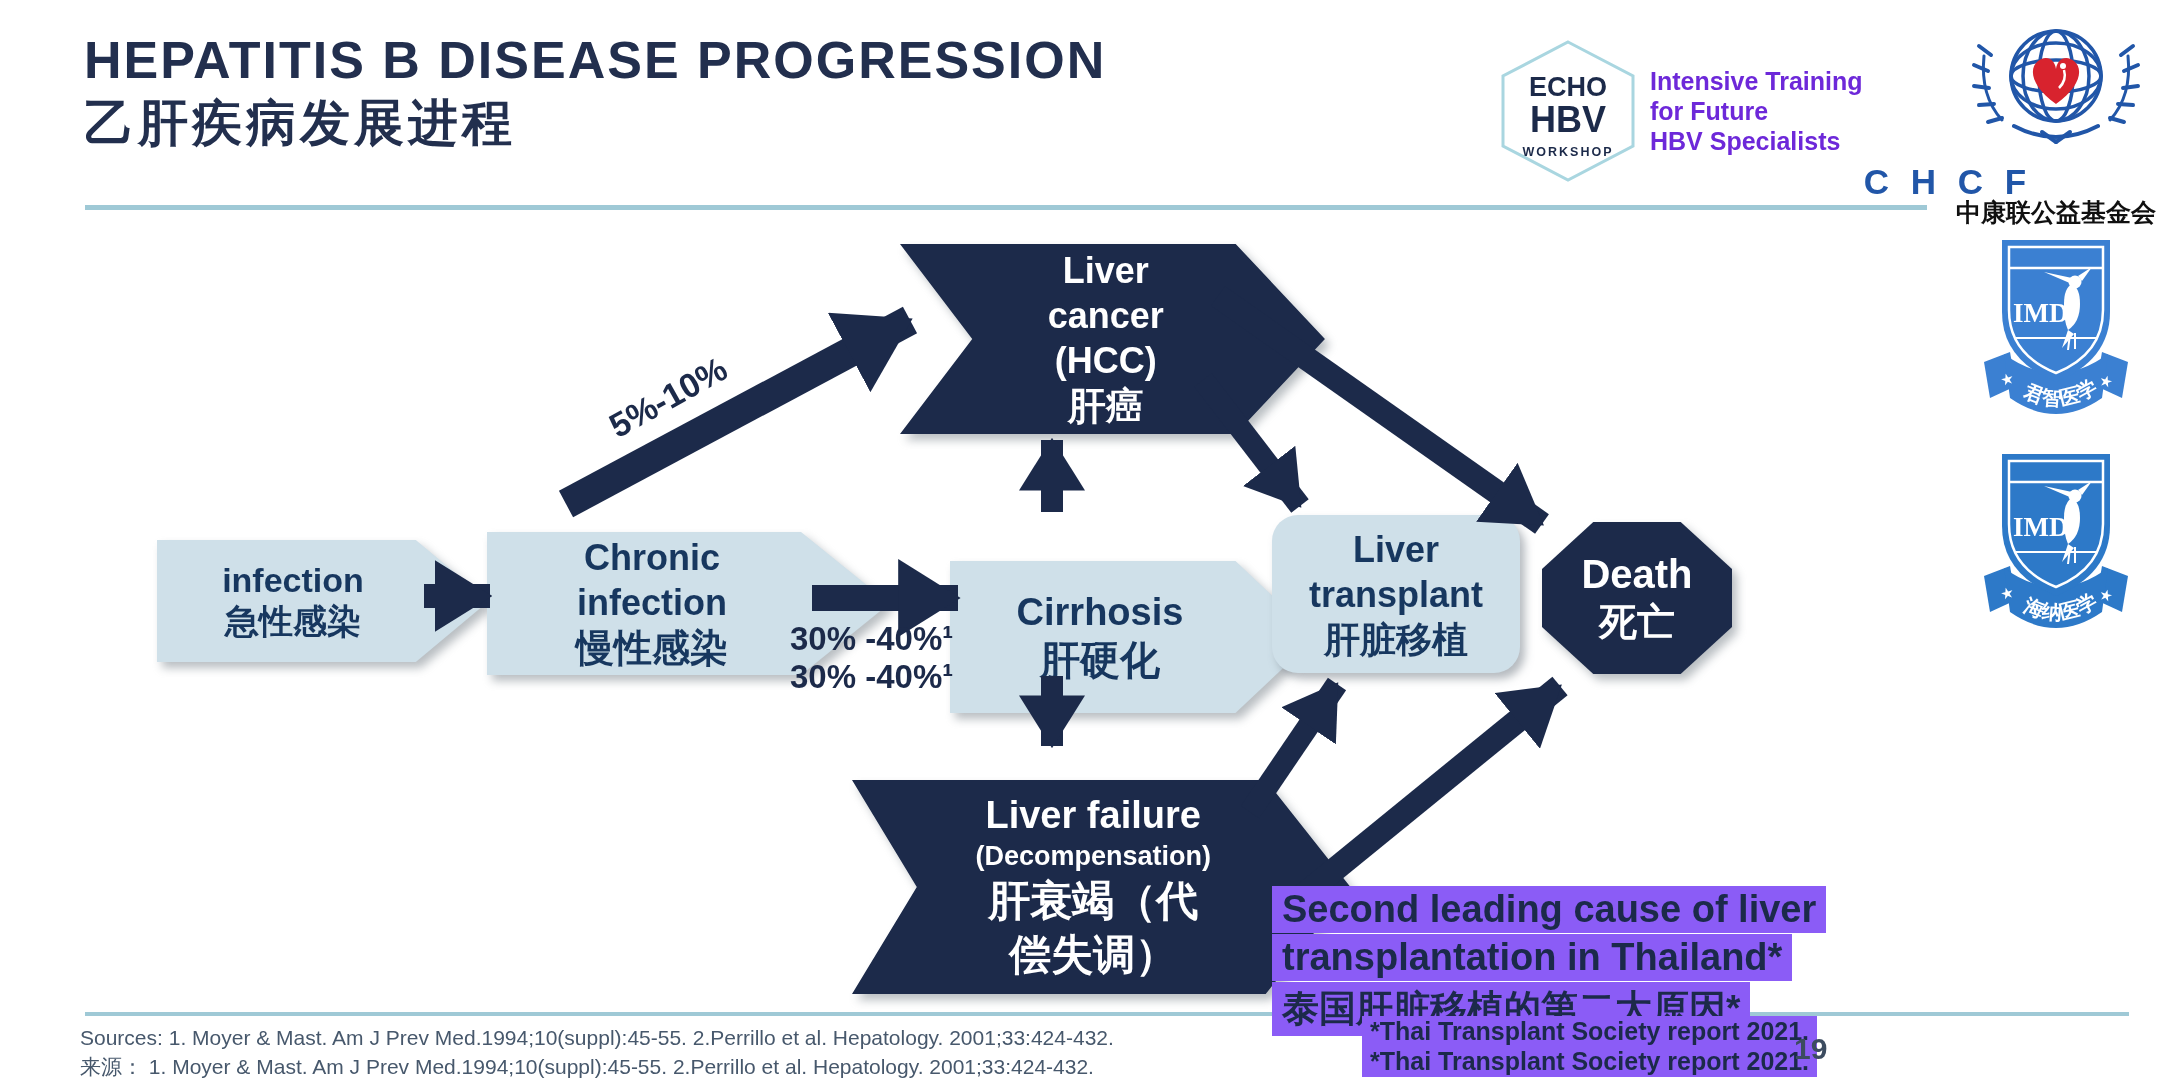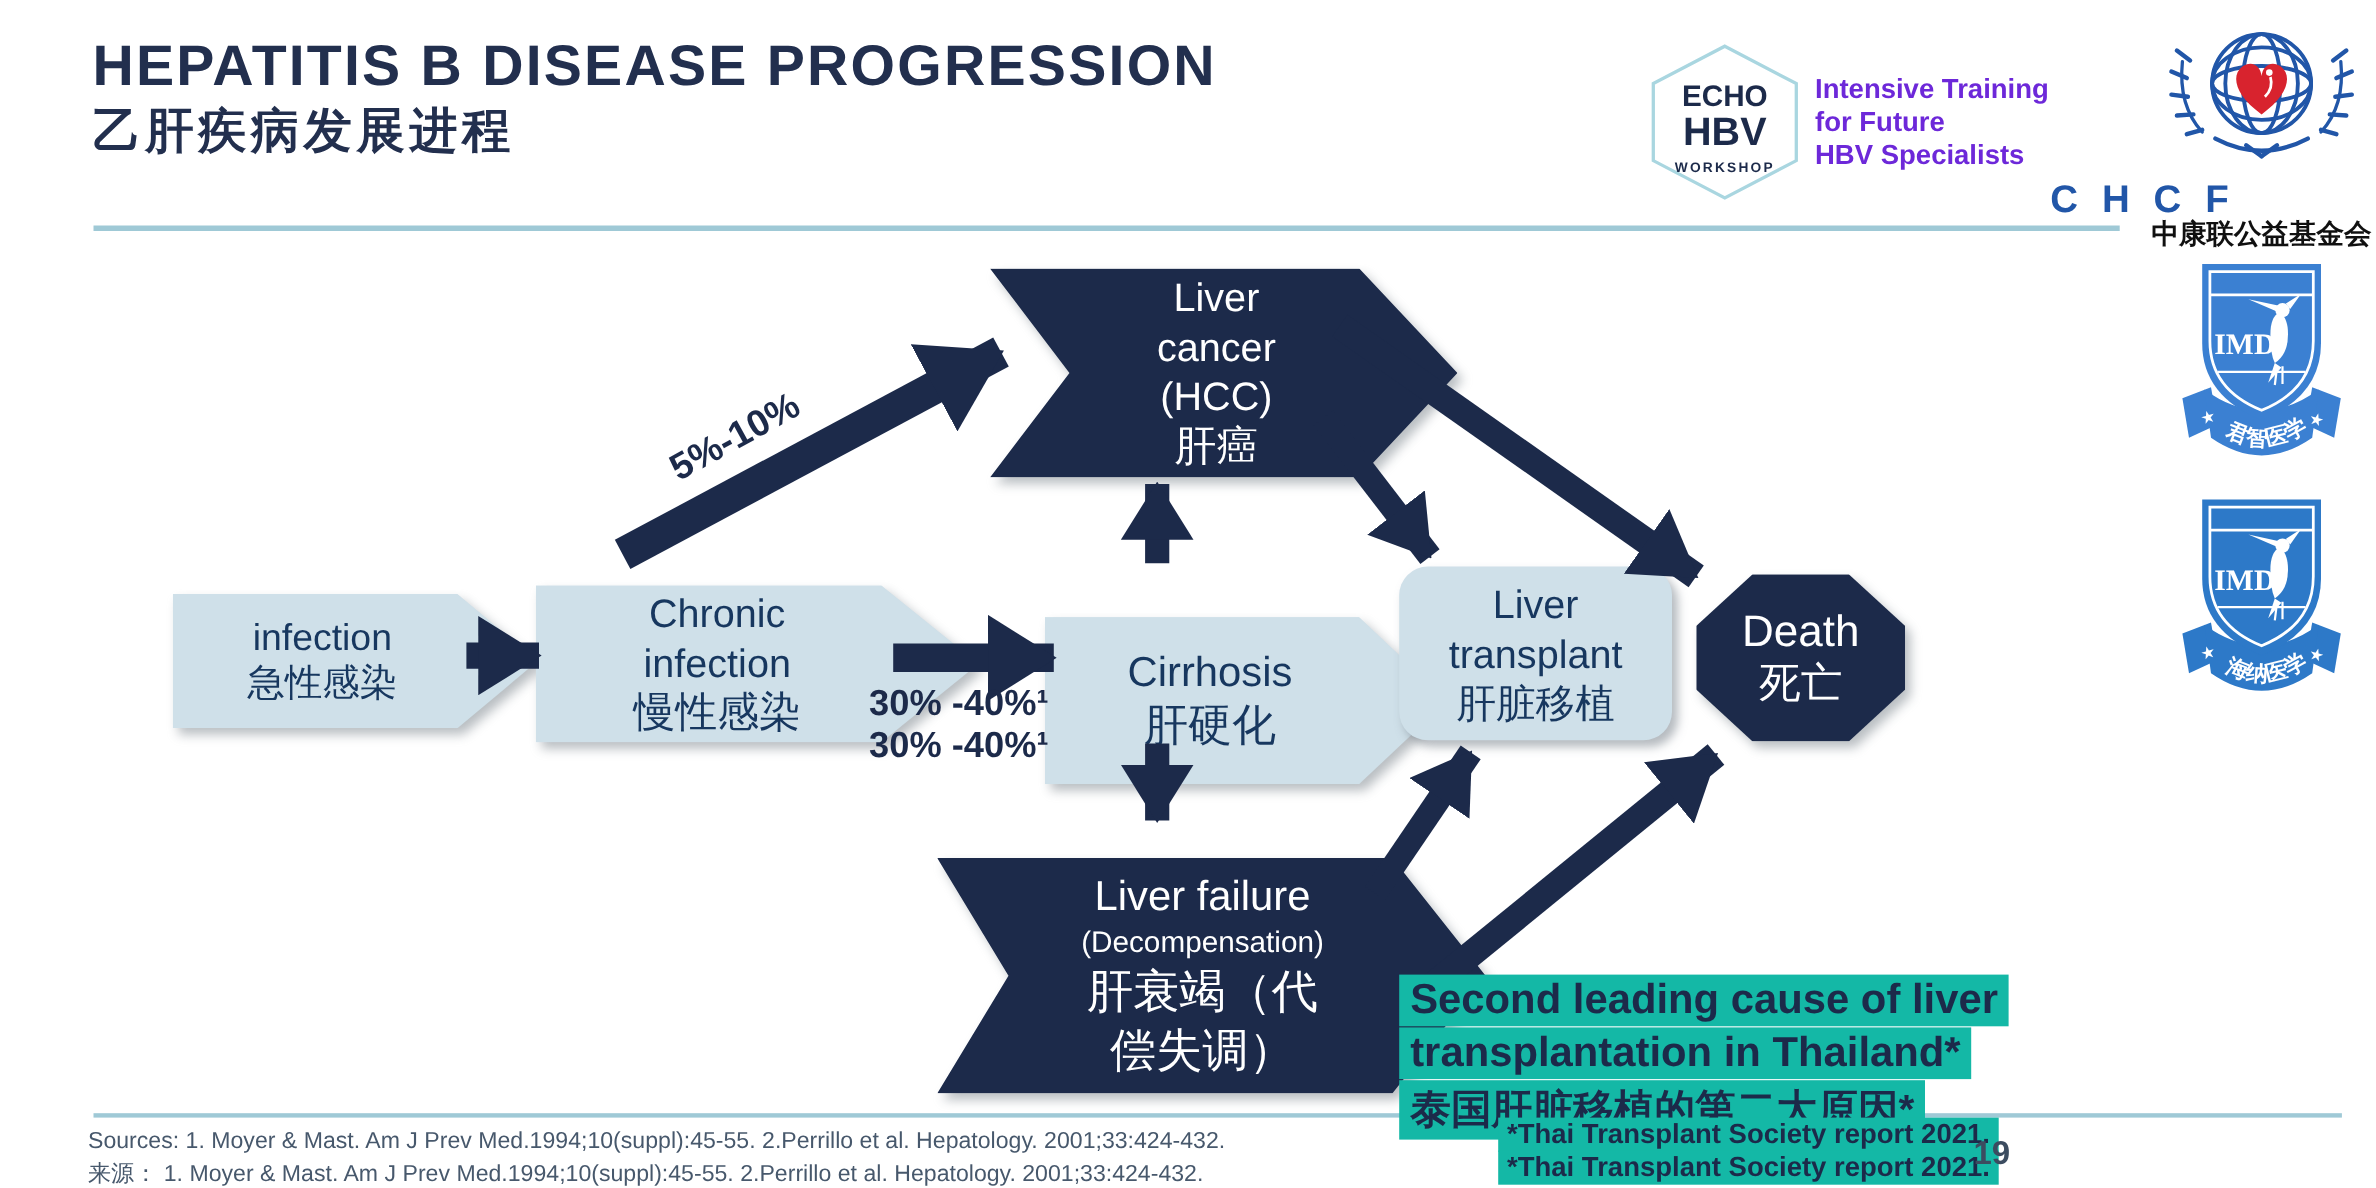--- a/index.html
+++ b/index.html
@@ -2,39 +2,39 @@
 <html><head>
 <meta charset="utf-8">
 <style>
   html,body{margin:0;padding:0;background:#fff;}
   .slide{position:relative;width:2160px;height:1080px;background:#ffffff;overflow:hidden;
          font-family:"Liberation Sans",sans-serif;}
   .abs{position:absolute;}
 
   
   .title-en{left:84px;top:30px;font-size:52px;font-weight:bold;color:#222f4e;letter-spacing:2px;}
-  .title-zh{left:84px;top:90px;font-size:44px;font-weight:bold;color:#222f4e;letter-spacing:4px;}
+  .title-zh{left:84px;top:90px;font-size:50px;font-weight:bold;color:#222f4e;letter-spacing:4px;}
   .rule-top{left:85px;top:205px;width:1842px;height:5px;background:#9fc9d6;}
   .rule-bottom{left:85px;top:1012px;width:2044px;height:4px;background:#9fc9d6;z-index:1;}
 
   
   .echo-svg{left:1500px;top:40px;}
   .echo-tagline{left:1650px;top:66px;font-size:25px;line-height:30px;color:#6d28d9;font-weight:600;}
   .echo-tagline span{display:block;}
 
   
   .chcf-acronym{left:1854px;top:162px;width:188px;text-align:center;font-size:35px;
                 font-weight:bold;color:#2156a8;letter-spacing:6px;}
   .chcf-name{left:1948px;top:196px;width:216px;text-align:center;font-size:25px;
              font-weight:bold;color:#101010;}
 
   
   .shadow{filter:drop-shadow(5px 6px 5px rgba(100,110,120,.45));z-index:2;}
   .node{width:100%;height:100%;display:flex;flex-direction:column;justify-content:center;
-        text-align:center;font-weight:normal;}
+        text-align:center;font-weight:bold;}
   .node span{display:block;}
   .light{background:#cfe0e9;color:#17375f;}
   .dark{background:#1c2a4a;color:#ffffff;}
   .pent{clip-path:polygon(0 0,78% 0,100% 50%,78% 100%,0 100%);padding-right:22%;}
   .chev{clip-path:polygon(0 0,79% 0,100% 50%,79% 100%,0 100%,17% 50%);padding-left:12%;padding-right:16%;}
   .chev2{clip-path:polygon(0 0,83% 0,100% 50%,83% 100%,0 100%,13% 50%);padding-left:10%;padding-right:14%;}
   .oct{clip-path:polygon(27% 0,73% 0,100% 31%,100% 69%,73% 100%,27% 100%,0 69%,0 31%);}
   .round{background:#cfe0e9;color:#17375f;border-radius:26px;box-shadow:5px 6px 9px rgba(110,120,130,.5);}
 
   .s27{font-size:27px;line-height:35px;}
@@ -47,21 +47,21 @@
   
   .arrows{left:0;top:0;z-index:3;pointer-events:none;}
 
   
   .lbl{position:absolute;font-weight:bold;color:#1c2a4a;z-index:4;white-space:nowrap;}
   .lbl-510{left:604px;top:378px;font-size:34px;transform:rotate(-29deg);}
   .lbl-3040a{left:790px;top:620px;font-size:33px;}
   .lbl-3040b{left:790px;top:658px;font-size:33px;}
 
   
-  .hl{position:absolute;background:#14b8a6;color:#1c2a4a;z-index:5;padding:2px 10px;
+  .hl{position:absolute;background:#8b5cf6;color:#1c2a4a;z-index:5;padding:2px 10px;
       font-weight:600;white-space:nowrap;}
   .hl-1{left:1272px;top:886px;font-size:38px;}
   .hl-2{left:1272px;top:934px;font-size:38px;}
   .hl-3{left:1272px;top:982px;font-size:37px;font-weight:bold;}
   .hl-r1{left:1362px;top:1016px;font-size:25px;font-weight:bold;padding:1px 8px;}
   .hl-r2{left:1362px;top:1046px;font-size:25px;font-weight:bold;padding:1px 8px;}
 
   
   .src{position:absolute;left:80px;color:#47586c;font-size:21px;z-index:4;white-space:nowrap;}
   .src-1{top:1026px;}

